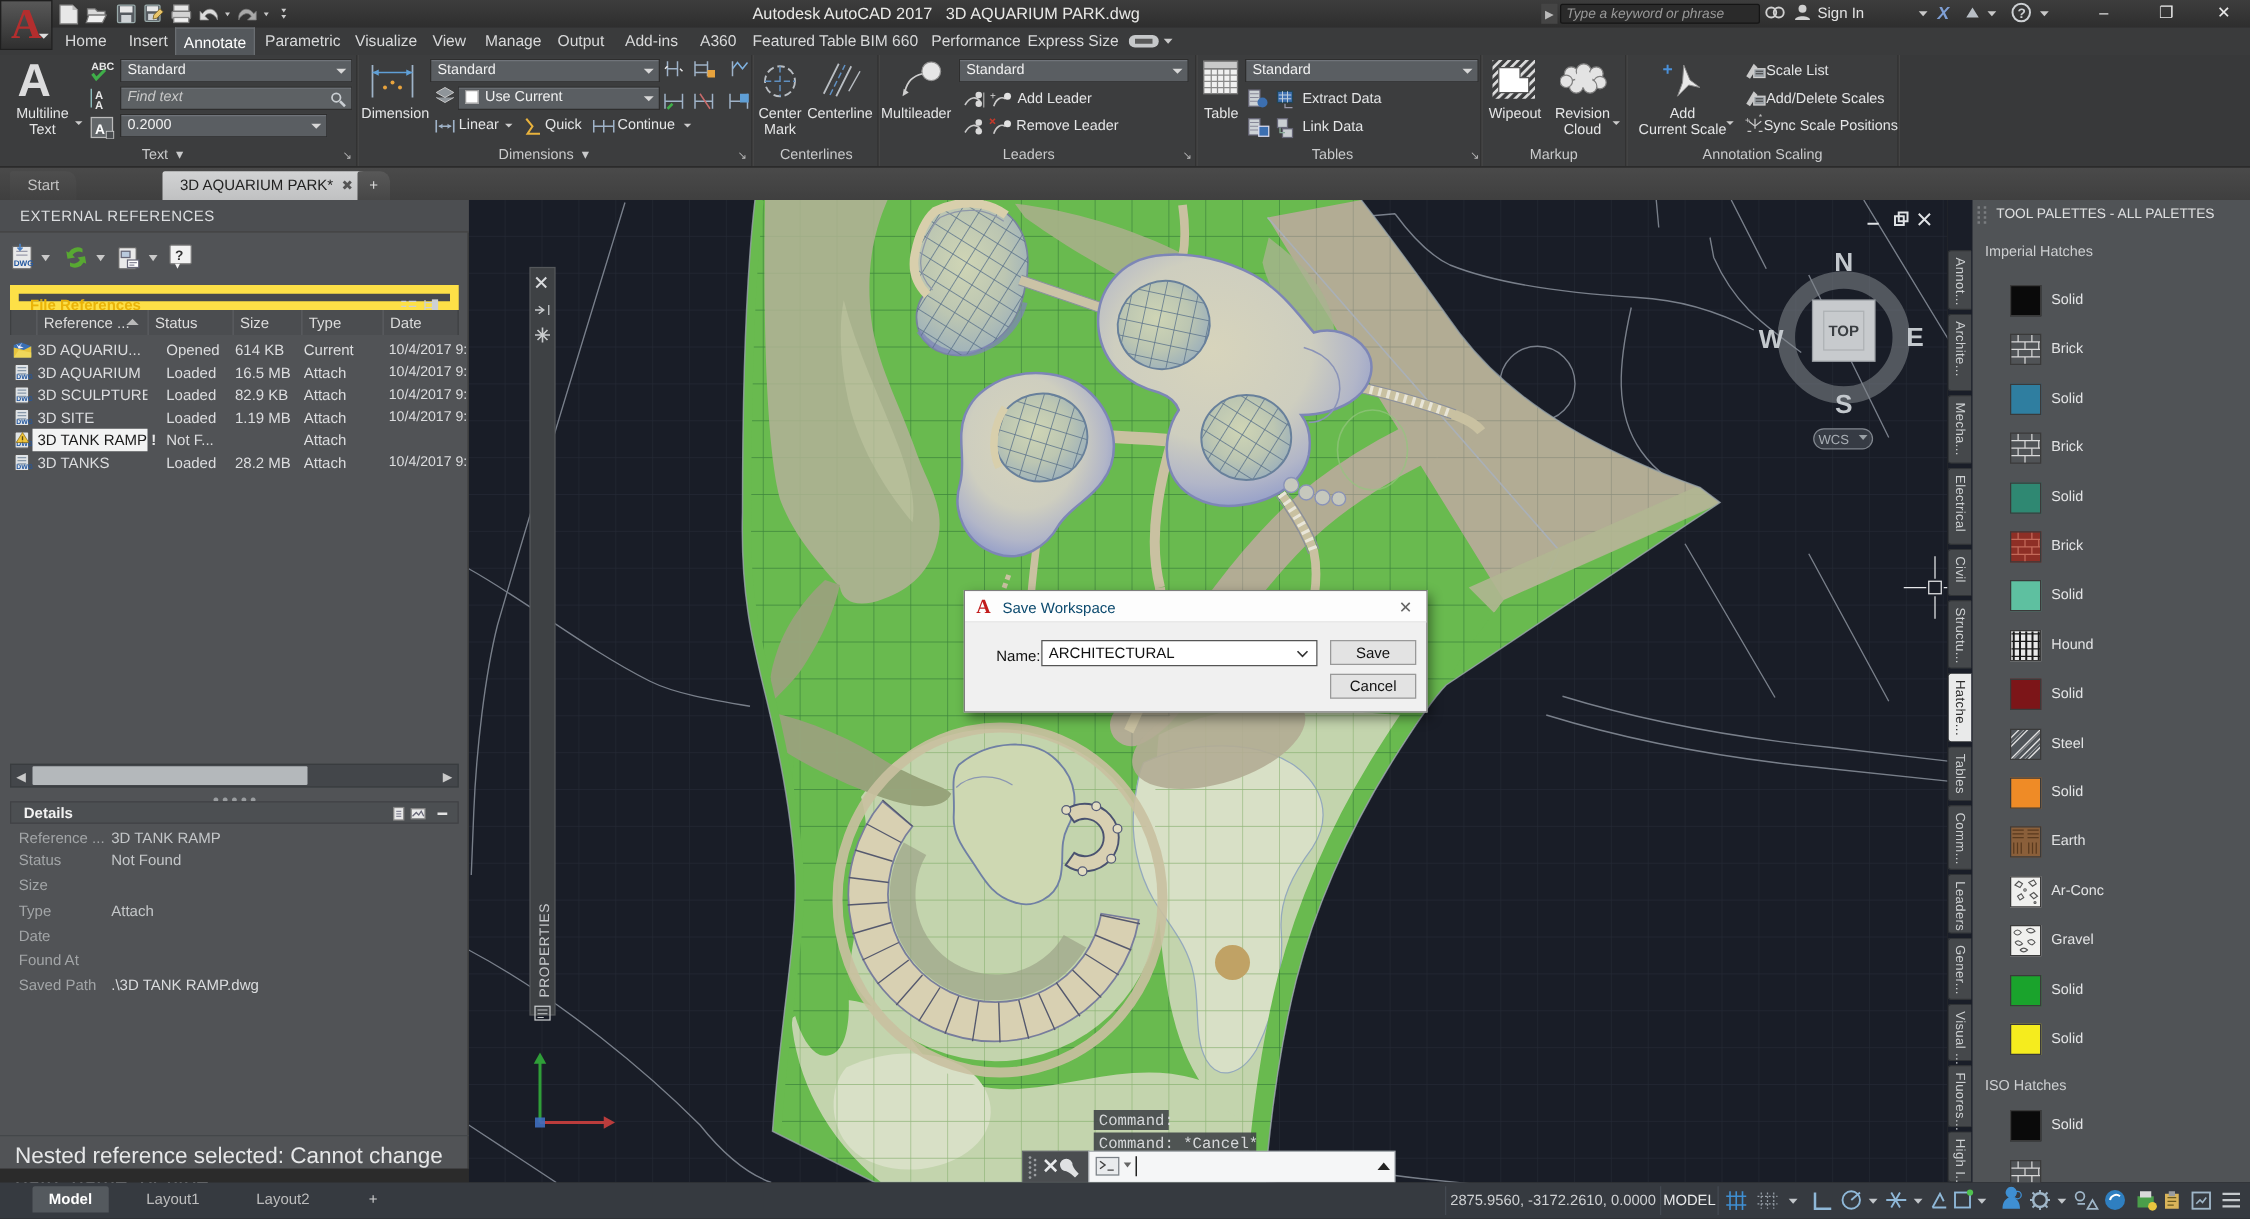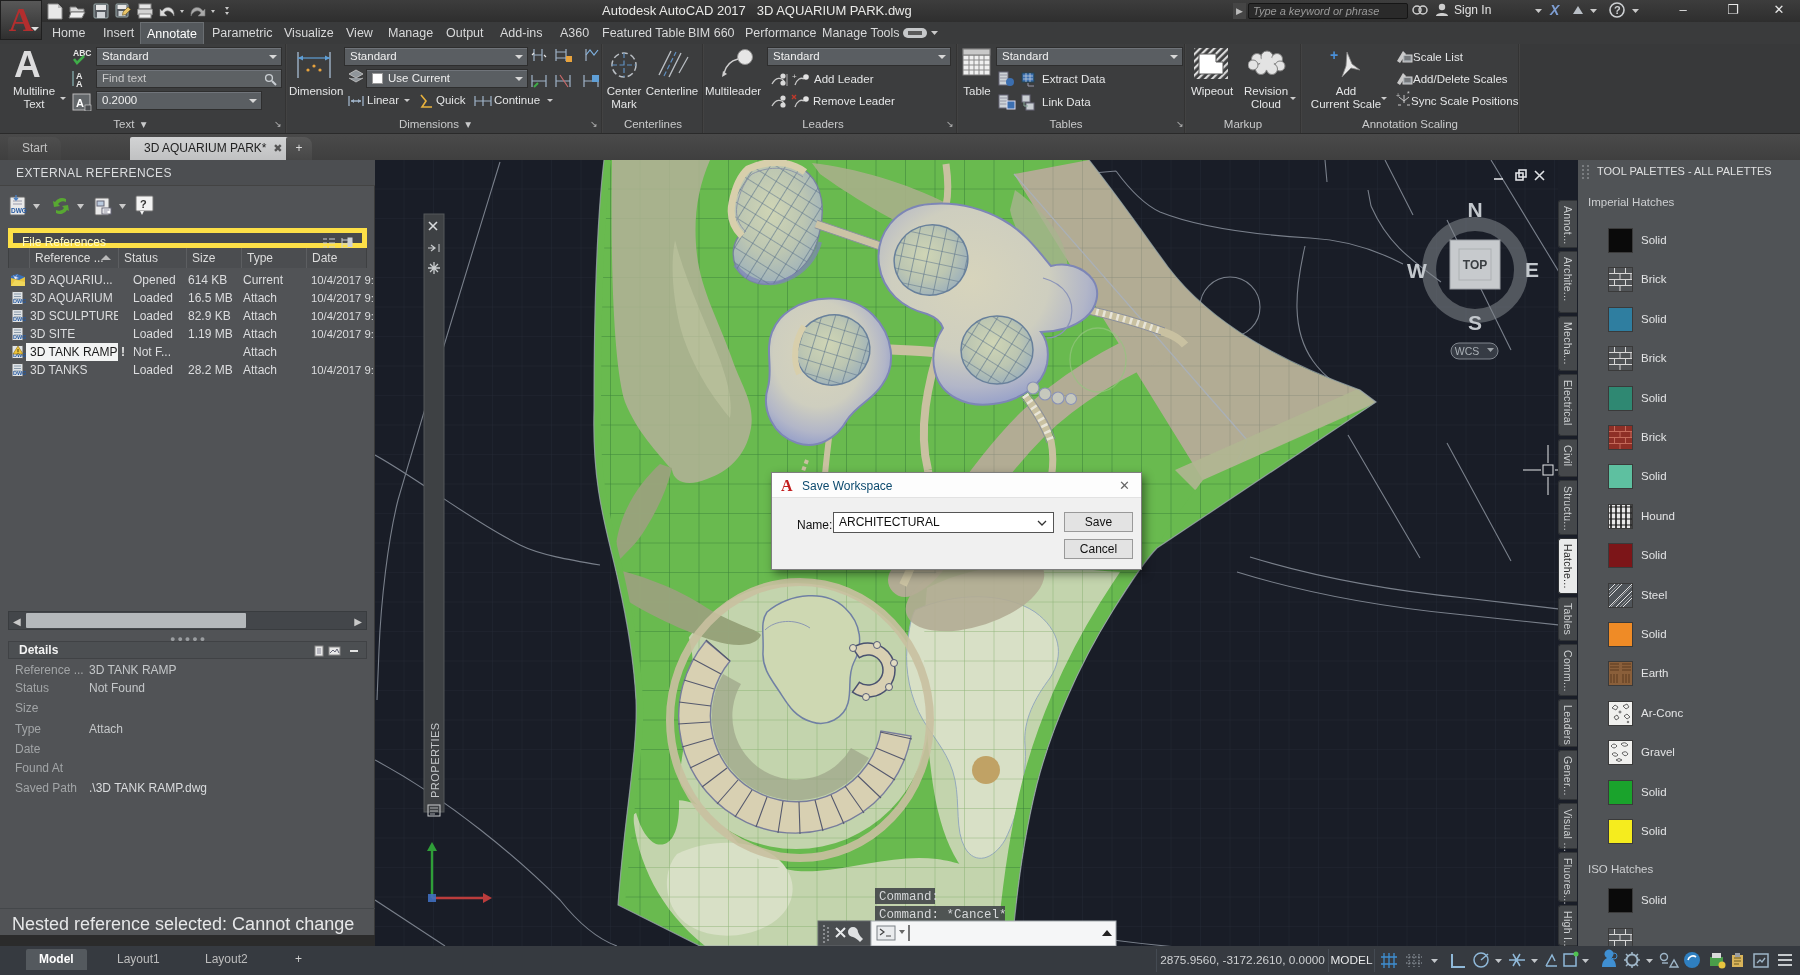--- a/index.html
+++ b/index.html
@@ -28,21 +28,21 @@
 .biglbl{position:absolute;color:#e4e5e6;font-size:11.5px;text-align:center;line-height:13px}
 .slbl{position:absolute;color:#e4e5e6;font-size:11.5px;line-height:19px;white-space:nowrap}
 .ddr{position:absolute;width:0;height:0;border:3.5px solid transparent;border-top-color:#ccc}
 
 #ftabs{left:0;top:133px;width:1800px;height:27px;background:linear-gradient(#4a4a4a,#3f3f3f);border-top:1px solid #2a2a2a}
 .ftab{position:absolute;top:3px;height:24px;line-height:23px;font-size:12px;color:#c2c2c2;padding:0 14px;border-radius:2px 8px 0 0}
 .ftab.on{background:linear-gradient(#d2d3d4,#bfc0c1);color:#222}
 
 #xref{left:0;top:160px;width:375px;height:775px;background:#515356;border-right:1px solid #3a3a3a;font-size:12px;color:#d6d8da}
 .xhdr{left:0;top:0;width:375px;height:26px;background:#4c4e51;border-bottom:1px solid #434343;color:#dcdee0;font-size:12px;letter-spacing:.4px;line-height:26px;padding-left:16px}
-.frhdr{left:8px;top:68px;width:359px;height:20px;background:#47494c;border:5px solid #fde047;color:#fef9c3;font-weight:normal;line-height:19px;padding-left:9px}
+.frhdr{left:8px;top:68px;width:359px;height:20px;background:#47494c;border:7px solid #fde047;color:#eab308;font-weight:bold;line-height:19px;padding-left:9px}
 .colrow{left:8px;top:88px;width:359px;height:20px;background:#4b4d50;border-left:1px solid #3e4042;border-right:1px solid #3e4042;color:#dcdcdc}
 .col{position:absolute;top:0;height:20px;line-height:20px;border-left:1px solid #5c5e61;padding-left:5px}
 .xrow{position:absolute;left:8px;width:359px;height:18px;line-height:18px;color:#dcdddf}
 .xcell{position:absolute;top:0;height:18px;white-space:nowrap;overflow:hidden}
 .dwgico{position:absolute;width:16px;height:14px;top:2px;left:2px}
 
 .dlbl{position:absolute;left:15px;color:#a2a5a7;font-size:12px}
 .dval{position:absolute;left:89px;color:#c4c7c9;font-size:12px}
 
 #tp{left:1558px;top:160px;width:242px;height:786px;background:#1a1e28;overflow:hidden}
@@ -138,21 +138,21 @@
     <div class="rtab" style="left:206px">Parametric</div>
     <div class="rtab" style="left:278px">Visualize</div>
     <div class="rtab" style="left:340px">View</div>
     <div class="rtab" style="left:382px">Manage</div>
     <div class="rtab" style="left:440px">Output</div>
     <div class="rtab" style="left:494px">Add-ins</div>
     <div class="rtab" style="left:554px">A360</div>
     <div class="rtab" style="left:596px">Featured Table</div>
     <div class="rtab" style="left:682px">BIM 660</div>
     <div class="rtab" style="left:739px">Performance</div>
-    <div class="rtab" style="left:816px">Manage Tools</div>
+    <div class="rtab" style="left:816px">Express Size</div>
     <svg class="abs" style="left:903px;top:4px" width="36" height="14">
         <rect x="0" y="2" width="24" height="10" rx="5" fill="#c6c8ca"></rect>
         <rect x="5" y="5" width="14" height="4" fill="#5a5a5a"></rect>
         <path d="M28 5l7 0-3.5 4z" fill="#c9c9c9"></path>
       </svg>
   </div>
   <div class="abs" id="ribbon">
     <div class="abs" style="left:1520px;top:0;width:280px;height:89px;background:#38393a"></div>
     <div class="rsep" style="left:285px"></div>
       <div class="rsep" style="left:601px"></div>
@@ -169,21 +169,21 @@
       <text x="1" y="9" font-size="8.5" font-weight="bold" fill="#e8e8e8">ABC</text>
         <path d="M2 12l3 4 7-7" stroke="#3fae49" stroke-width="2.5" fill="none"></path>
       <text x="4" y="32" font-size="9" font-weight="bold" fill="#e8e8e8">A</text>
         <text x="4" y="40" font-size="9" font-weight="bold" fill="#e8e8e8">A</text>
         <path d="M1 24v15" stroke="#9cc" stroke-width="1"></path>
       <rect x="1" y="47" width="17" height="16" fill="#63676a" stroke="#bbb"></rect>
         <text x="4" y="60" font-size="11" font-weight="bold" fill="#fff">A</text>
         <rect x="13" y="58" width="6" height="6" fill="#4a4d50" stroke="#ddd" stroke-width=".6"></rect>
     </svg>
     <div class="rfield" style="left:96px;top:3px;width:186px">Standard<span class="dd"></span></div>
-    <div class="rfield" style="left:96px;top:25px;width:186px;background:#5d6164;color:#c9c9c9">Find text
+    <div class="rfield" style="left:96px;top:25px;width:186px;background:#5d6164;font-style:italic;color:#c9c9c9">Find text
       <svg class="abs" style="right:3px;top:3px" width="14" height="13">
           <circle cx="5" cy="5" r="3.4" fill="none" stroke="#c9ced2" stroke-width="1.4"></circle>
           <path d="M8 8l4 4" stroke="#c9ced2" stroke-width="2"></path>
         </svg></div>
     <div class="rfield" style="left:96px;top:47px;width:166px">0.2000<span class="dd"></span></div>
     <div class="ptitle" style="left:90px;width:80px">Text &nbsp;▾</div>
     <div class="launch" style="left:274px">↘</div>
 
     <svg class="abs" style="left:294px;top:2px" width="40" height="38">
       <path d="M4 6v26M36 6v26" stroke="#9fb3c8" stroke-width="1.4"></path>

